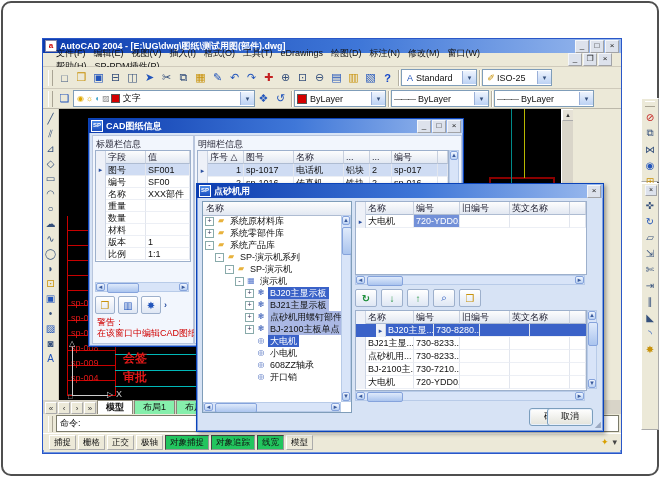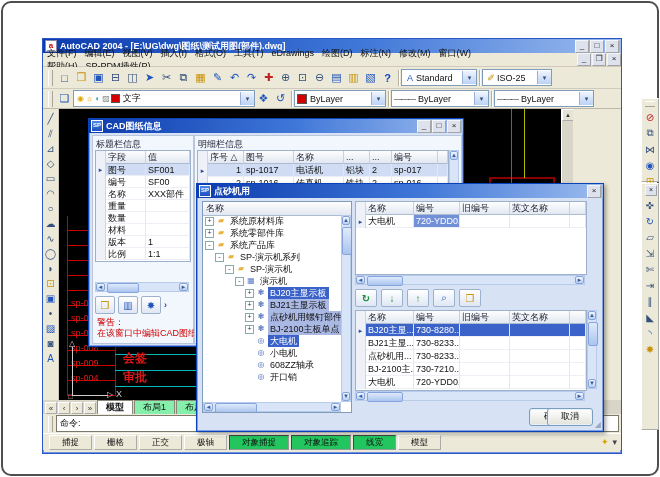--- a/index.html
+++ b/index.html
@@ -8,21 +8,21 @@
   .abs{position:absolute;}
   .frame{position:absolute;left:1px;top:1px;right:1px;bottom:1px;border:2px solid #4f4f4f;border-radius:10px;pointer-events:none;}
 
   
   .appwin{position:absolute;left:42px;top:38px;width:578px;height:414px;background:#ece9d8;border:1px solid #2a57c8;box-shadow:0 0 0 1px #6f94dd inset;}
   .titlebar{position:absolute;left:0;top:0;width:100%;height:14px;background:linear-gradient(90deg,#0d3cae,#3f77d8 55%,#9cbbee);display:flex;align-items:center;padding:0 2px;box-sizing:border-box;}
   .titlebar .appico{width:10px;height:10px;background:#fff;border:1px solid #88a;color:#c00;font-weight:bold;font-size:8px;line-height:9px;text-align:center;margin-right:3px;}
   .titletxt{color:#fff;font-weight:bold;font-size:9px;white-space:nowrap;overflow:hidden;flex:1;}
   .capbtns{display:flex;gap:1px;}
   .cb{width:12px;height:11px;background:#dde2ec;border:1px outset #f4f6fa;font-size:8px;line-height:10px;text-align:center;color:#222;}
-  .menubar{position:absolute;left:0;top:14px;width:100%;height:14px;background:#ece9d8;border-bottom:1px solid #cfcabb;display:flex;align-items:center;padding:0 0;box-sizing:border-box;}
+  .menubar{position:absolute;left:0;top:14px;width:100%;height:14px;background:#ece9d8;border-bottom:1px solid #cfcabb;display:flex;align-items:center;padding:0 9px;box-sizing:border-box;}
   .mi{padding:1px 4px;white-space:nowrap;}
   .menufill{flex:1;}
   .toolbar1{position:absolute;left:0;top:28px;width:100%;height:22px;background:#ece9d8;border-bottom:1px solid #cfcabb;display:flex;align-items:center;padding:0 2px;box-sizing:border-box;}
   .toolbar2{position:absolute;left:0;top:50px;width:100%;height:20px;background:#ece9d8;border-bottom:1px solid #bcb8aa;display:flex;align-items:center;padding:0 2px;box-sizing:border-box;}
   .grip{width:3px;height:16px;border-left:1px solid #fff;border-right:1px solid #a9a494;margin:0 3px;}
   .ti{width:17px;height:17px;display:inline-flex;align-items:center;justify-content:center;font-size:11px;color:#35507c;}
   .ti.gold{color:#c8920a;} .ti.red{color:#c42222;} .ti.blue{color:#2255bb;} .ti.help{color:#1246c8;font-weight:bold;}
   .tsep{width:1px;height:16px;background:#b4b0a2;margin:0 2px;box-shadow:1px 0 0 #fff;}
   .combo{height:15px;background:#fff;border:1px solid #7f9db9;display:inline-flex;align-items:center;padding-left:2px;position:relative;}
   .combo .val{flex:1;white-space:nowrap;overflow:hidden;}
@@ -51,21 +51,21 @@
   .rowrules{position:absolute;left:8px;top:107px;width:48px;height:180px;background:repeating-linear-gradient(180deg,transparent 0 14px,#c80000 14px 15px);}
 
   .tabbar{position:absolute;left:0;top:361px;width:578px;height:14px;background:#d8d4c8;display:flex;align-items:flex-end;padding-left:2px;box-sizing:border-box;}
   .tnav{width:12px;height:12px;background:#ece9d8;border:1px outset #fff;font-size:8px;line-height:11px;text-align:center;color:#333;margin-right:1px;box-sizing:border-box;}
   .tab{height:13px;line-height:13px;padding:0 8px;background:#86efac;border:1px solid #8a8678;border-bottom:none;margin-right:1px;}
   .tab.active{background:#fff;font-weight:bold;}
   .cmdline{position:absolute;left:0;top:375px;width:578px;height:19px;background:#ece9d8;display:flex;align-items:center;padding:0 2px;box-sizing:border-box;}
   .cmdbox{flex:1;height:15px;background:#fff;border:1px solid #7a7a6a;line-height:15px;padding-left:3px;}
   .statusbar{position:absolute;left:0;top:394px;width:578px;height:17px;background:#ece9d8;border-top:1px solid #fff;display:flex;align-items:center;padding:0 4px;box-sizing:border-box;}
   .coords{width:168px;height:12px;border:1px inset #fff;line-height:12px;padding-left:2px;background:#ece9d8;}
-  .stg{height:13px;line-height:13px;padding:0 12px;margin-left:2px;background:#ece9d8;border:1px outset #fff;font-size:8.5px;white-space:nowrap;}
+  .stg{height:13px;line-height:13px;padding:0 4px;margin-left:2px;background:#ece9d8;border:1px outset #fff;font-size:8.5px;white-space:nowrap;}
   .stg.pressed{border:1px inset #999;background:#22c55e;}
   .sbfill{flex:1;}
   .commico{color:#d8a000;font-size:9px;margin-right:4px;}
 
   
   .floattb{position:absolute;left:641px;width:18px;background:#ece9d8;border:1px outset #fff;box-sizing:border-box;}
   .floattb .ti{width:15px;height:14px;font-size:10px;margin:1px auto;display:flex;}
   .fgrip{height:4px;margin:2px 3px;border-top:1px solid #fff;border-bottom:1px solid #a9a494;}
   .fcap{height:11px;display:flex;justify-content:flex-end;padding:1px;}
   .fcap .cb{width:10px;height:9px;line-height:8px;font-size:7px;}
@@ -78,21 +78,21 @@
   .panel{position:absolute;background:#f2f6fd;border:1px solid #b9c6dd;}
   .seclab{padding:2px 3px;color:#223;}
   .grid{background:#fff;border:1px solid #9db0cc;overflow:hidden;}
   .ghr,.grow{display:flex;height:12px;line-height:12px;}
   .ghr{height:13px;line-height:13px;}
   .gh{background:linear-gradient(#fdfdfd,#e2e8f2);border-right:1px solid #c8d0de;border-bottom:1px solid #aebcd2;padding:0 2px;box-sizing:border-box;white-space:nowrap;overflow:hidden;color:#223;}
   .gc{border-right:1px solid #e2e6ee;border-bottom:1px solid #eceff5;padding:0 2px;box-sizing:border-box;white-space:nowrap;overflow:hidden;}
   .rsel{width:9px;min-width:9px;background:#eef1f8;border-right:1px solid #cdd5e4;text-align:center;color:#2a50a0;font-size:7px;}
   .grow.sel{background:#cfdcf3;}
   .grow.sel .rsel::before{content:"▸";}
-  .grow.selrow{background:#3a62c8;color:#fff;}
+  .grow.selrow{background:#3a62c8;color:#fff;padding-left:20px;}
   .grow.selrow .rsel{background:#eef1f8;color:#2a50a0;}
   .grow.selrow .rsel::before{content:"▸";}
   .grow.hlc .rsel::before{content:"▸";}
   .grow.hlc .chl{background:#7290d8;color:#fff;}
   .w36{width:36px;min-width:36px;} .w40{width:40px;min-width:40px;} .w44{width:44px;min-width:44px;}
   .w50{width:50px;min-width:50px;} .w26{width:26px;min-width:26px;}
   .w22{width:22px;min-width:22px;} .w46{width:46px;min-width:46px;} .w48{width:48px;min-width:48px;}
   .w60{width:60px;min-width:60px;} .wfill{flex:1;}
   
   .sbh,.sbv{position:absolute;background:#d8e4f8;border:1px solid #b8cbe8;box-sizing:border-box;}

